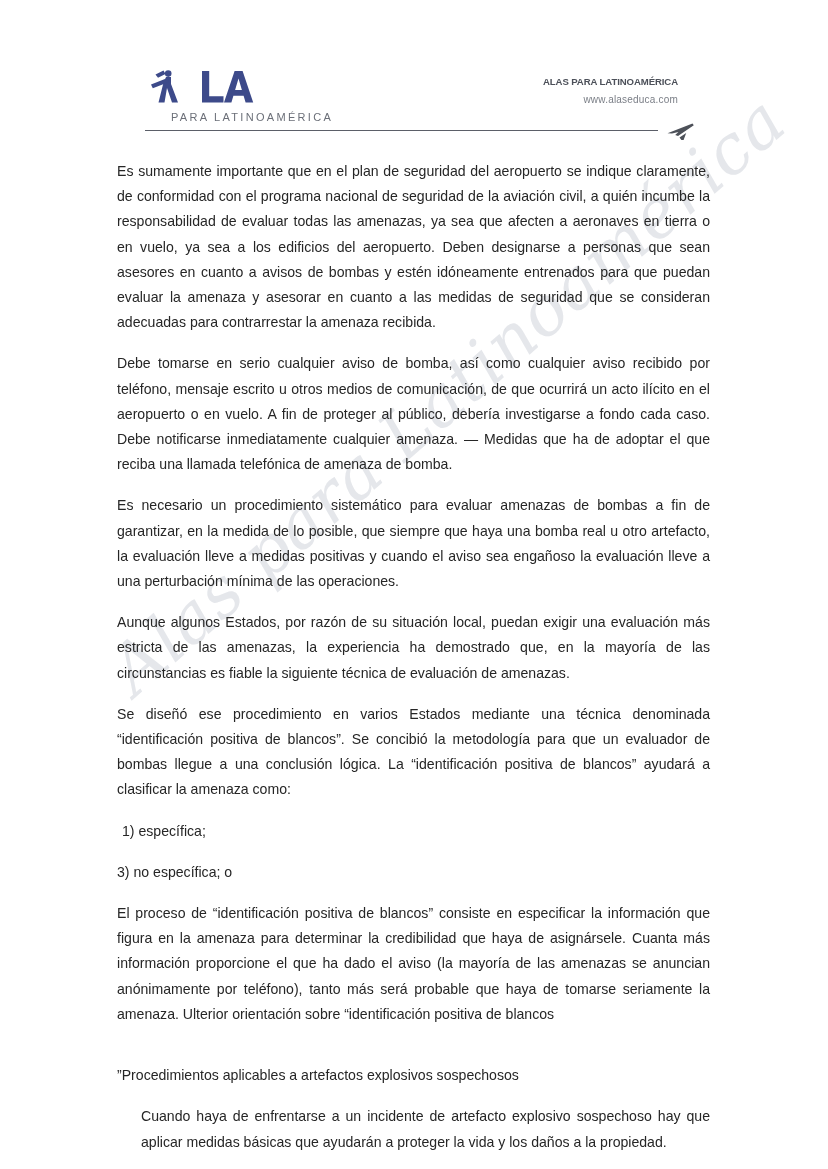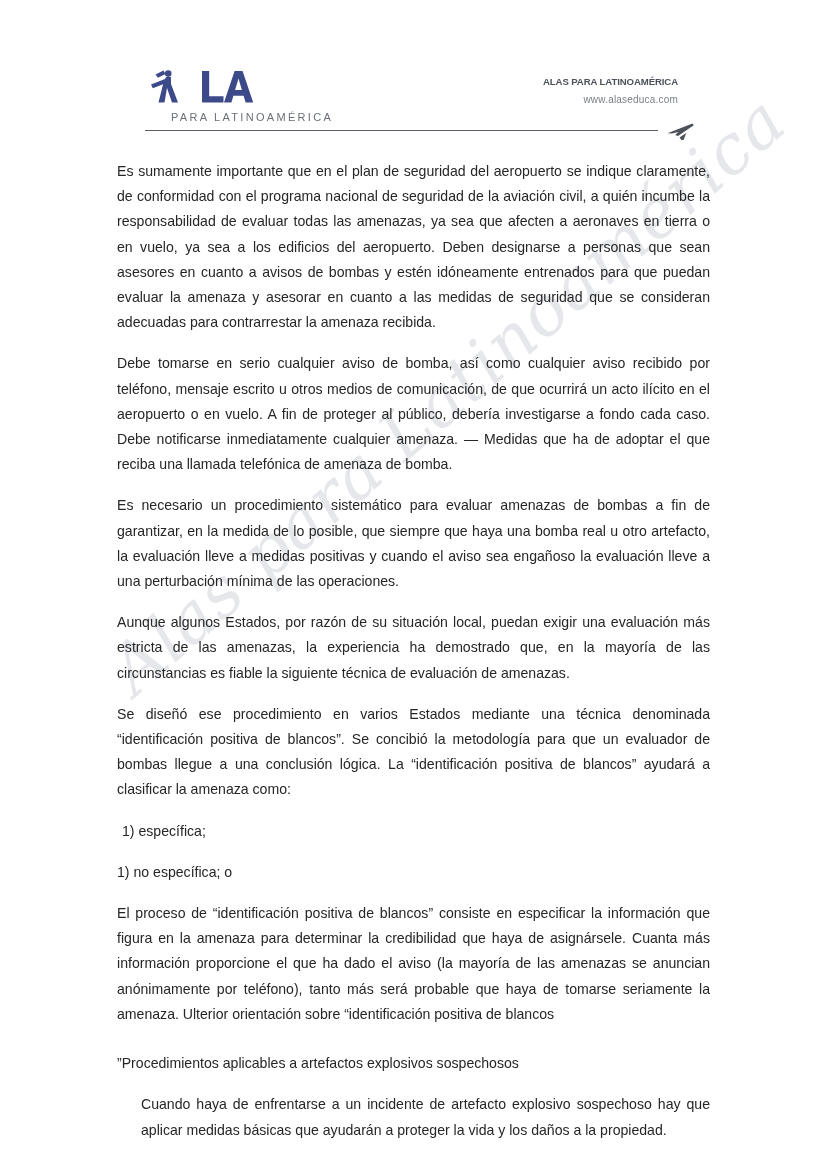--- a/index.html
+++ b/index.html
@@ -132,21 +132,21 @@
     margin: 12px 0 16px 0;
     font-family: "Liberation Sans", sans-serif;
     font-size: 14.1px;
     line-height: 25.2px;
     color: #262626;
     text-align: left;
   }
   p.list-item.indent-1 { padding-left: 5px; }
   p.list-item.indent-3 { padding-left: 5px; }
 
-  p.para.gap-before { margin-top: 24px; }
+  p.para.gap-before { margin-top: 36px; }
 </style>
 </head>
 <body>
 
 <div class="page">
 
   <div class="watermark">
     <div class="watermark-text">Alas para Latinoamérica</div>
   </div>
 
@@ -191,20 +191,20 @@
 
   <div class="content">
 
     <p class="para">Es sumamente importante que en el plan de seguridad del aeropuerto se indique claramente, de conformidad con el programa nacional de seguridad de la aviación civil, a quién incumbe la responsabilidad de evaluar todas las amenazas, ya sea que afecten a aeronaves en tierra o en vuelo, ya sea a los edificios del aeropuerto. Deben designarse a personas que sean asesores en cuanto a avisos de bombas y estén idóneamente entrenados para que puedan evaluar la amenaza y asesorar en cuanto a las medidas de seguridad que se consideran adecuadas para contrarrestar la amenaza recibida.</p>
     <p class="para">Debe tomarse en serio cualquier aviso de bomba, así como cualquier aviso recibido por teléfono, mensaje escrito u otros medios de comunicación, de que ocurrirá un acto ilícito en el aeropuerto o en vuelo. A fin de proteger al público, debería investigarse a fondo cada caso. Debe notificarse inmediatamente cualquier amenaza. — Medidas que ha de adoptar el que reciba una llamada telefónica de amenaza de bomba.</p>
     <p class="para">Es necesario un procedimiento sistemático para evaluar amenazas de bombas a fin de garantizar, en la medida de lo posible, que siempre que haya una bomba real u otro artefacto, la evaluación lleve a medidas positivas y cuando el aviso sea engañoso la evaluación lleve a una perturbación mínima de las operaciones.</p>
     <p class="para">Aunque algunos Estados, por razón de su situación local, puedan exigir una evaluación más estricta de las amenazas, la experiencia ha demostrado que, en la mayoría de las circunstancias es fiable la siguiente técnica de evaluación de amenazas.</p>
     <p class="para">Se diseñó ese procedimiento en varios Estados mediante una técnica denominada “identificación positiva de blancos”. Se concibió la metodología para que un evaluador de bombas llegue a una conclusión lógica. La “identificación positiva de blancos” ayudará a clasificar la amenaza como:</p>
 
     <p class="list-item indent-1">1) específica;</p>
-    <p class="list-item">1) no específica; o</p>
+    <p class="list-item">3) no específica; o</p>
 
     <p class="para">El proceso de “identificación positiva de blancos” consiste en especificar la información que figura en la amenaza para determinar la credibilidad que haya de asignársele. Cuanta más información proporcione el que ha dado el aviso (la mayoría de las amenazas se anuncian anónimamente por teléfono), tanto más será probable que haya de tomarse seriamente la amenaza. Ulterior orientación sobre “identificación positiva de blancos</p>
     <p class="para gap-before">”Procedimientos aplicables a artefactos explosivos sospechosos</p>
     <p class="para">Cuando haya de enfrentarse a un incidente de artefacto explosivo sospechoso hay que aplicar medidas básicas que ayudarán a proteger la vida y los daños a la propiedad.</p>
 
   </div>
 </div>
 
 </body></html>

